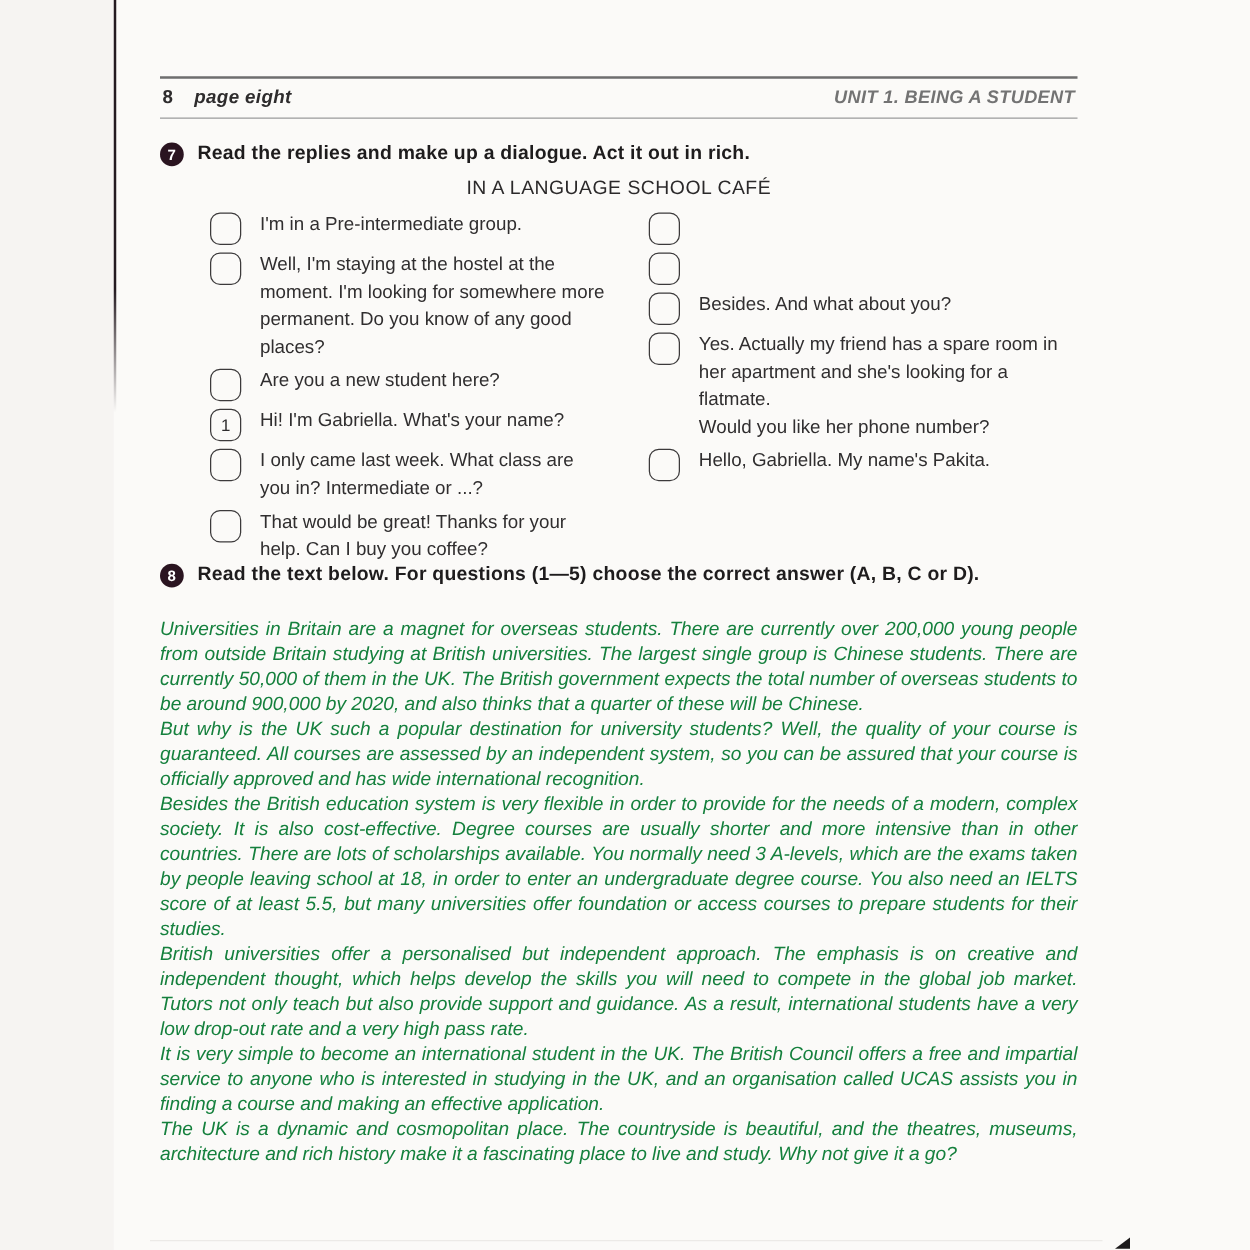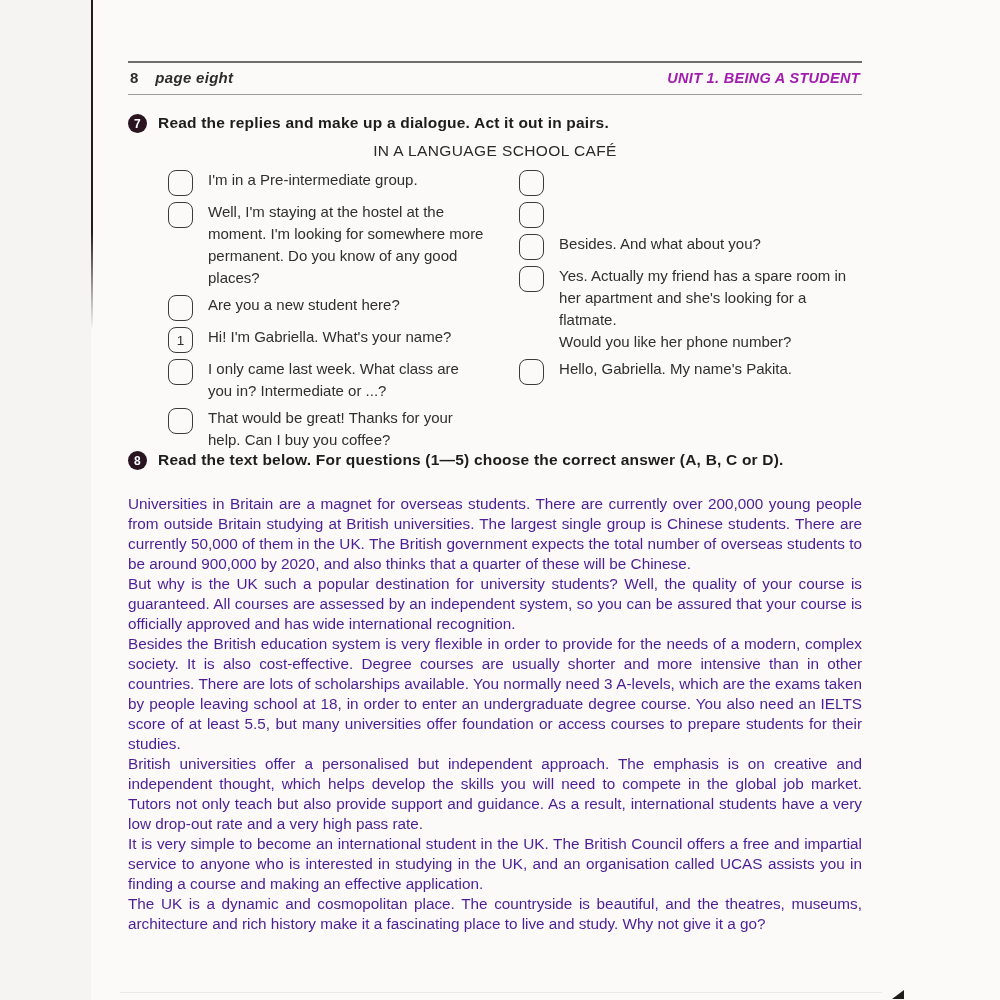--- a/index.html
+++ b/index.html
@@ -17,21 +17,21 @@
   .page-header {
     position:absolute; left:128px; top:61px; width:734px;
     border-top:2px solid #6e6e6e; border-bottom:1.7px solid #9b9b9b;
     padding:6px 2px 8px 2px;
     display:flex; justify-content:space-between; align-items:baseline;
     box-sizing:border-box;
   }
   .header-left { display:flex; align-items:baseline; }
   .page-num { font-size:15px; font-weight:bold; }
   .page-label { font-size:15px; font-weight:bold; font-style:italic; margin-left:17px; letter-spacing:0.3px; }
-  .unit-label { font-size:14.5px; font-weight:bold; font-style:italic; letter-spacing:0.3px; color:#a21caf; }
+  .unit-label { font-size:14.5px; font-weight:bold; font-style:italic; letter-spacing:0.3px; color:#737373; }
 
   .ex-heading {
     position:absolute; left:128px; width:734px;
     display:flex; gap:11px; align-items:flex-start;
     font-weight:bold; font-size:15.5px; color:#1e1c1d; letter-spacing:0.2px;
   }
   .ex7-heading { top:114px; }
   .ex8-heading { top:451px; }
   .badge {
     width:19px; height:19px; border-radius:50%;
@@ -58,21 +58,22 @@
     border:1.7px solid #3c3a3b; border-radius:8px;
     flex-shrink:0; margin-top:1px;
     display:flex; align-items:center; justify-content:center;
     font-size:13.5px; color:#2e2c2d;
   }
   .reply-text { font-size:15px; line-height:22px; white-space:pre-line; color:#302e2f; }
 
   .article {
     position:absolute; left:128px; top:494px; width:734px;
     font-size:15.3px; line-height:20px; text-align:justify;
-    color:#4c1d95;
+    color:#15803d;
+    font-style:italic;
   }
   .article p { margin:0; }
 
   .corner-mark {
     position:absolute; left:892px; top:990px;
     width:0; height:0;
     border-left:12px solid transparent;
     border-bottom:9px solid #1d1b1c;
   }
   .bottom-rule {
@@ -90,21 +91,21 @@
   <div class="page-header">
     <div class="header-left">
       <span class="page-num">8</span>
       <span class="page-label">page eight</span>
     </div>
     <span class="unit-label">UNIT 1. BEING A STUDENT</span>
   </div>
 
   <div class="ex-heading ex7-heading">
     <span class="badge">7</span>
-    <span>Read the replies and make up a dialogue. Act it out in pairs.</span>
+    <span>Read the replies and make up a dialogue. Act it out in rich.</span>
   </div>
 
   <div class="scene-title">IN A LANGUAGE SCHOOL CAFÉ</div>
 
   <div class="dialogue">
     <div class="reply-col-left">
 
         <div class="reply">
           <span class="checkbox"></span>
           <span class="reply-text">I'm in a Pre-intermediate group.</span>

